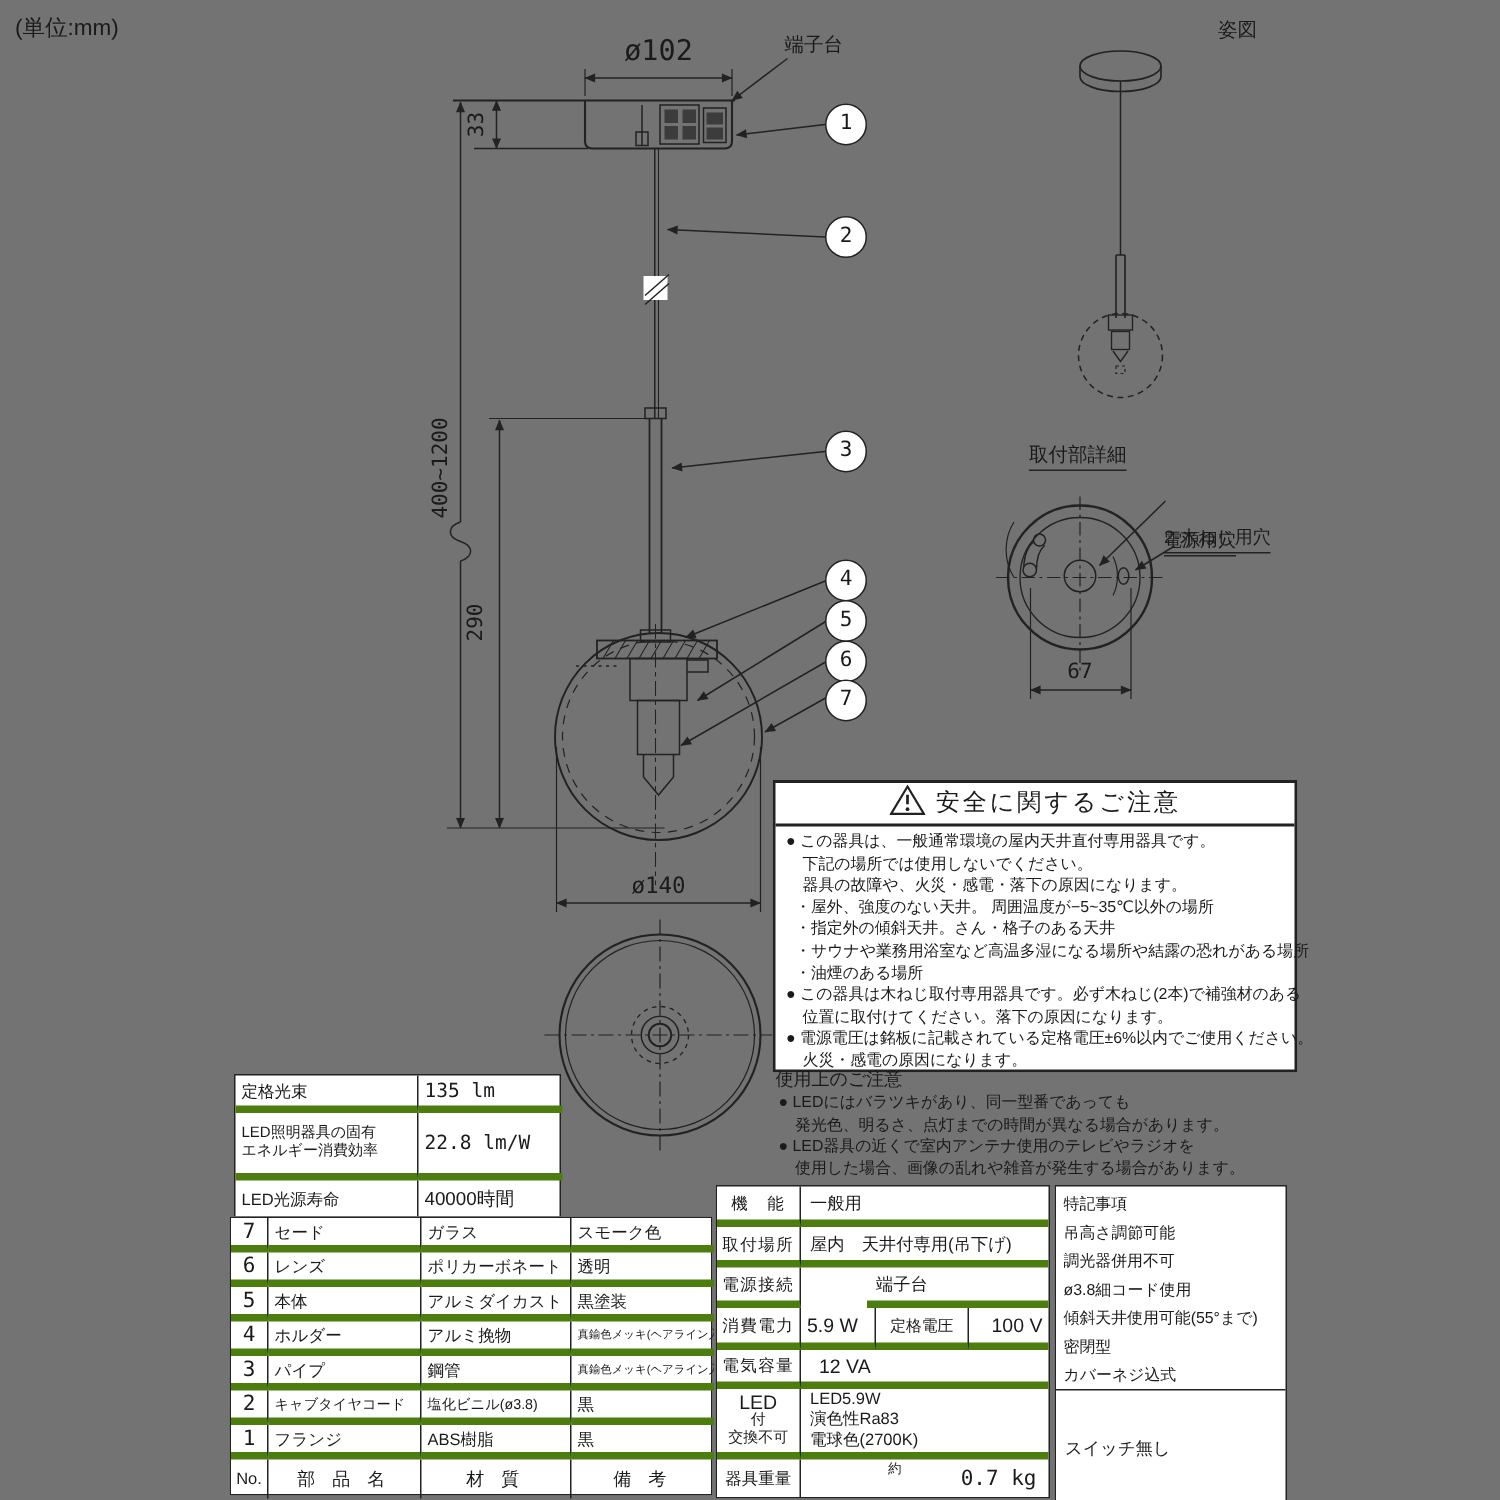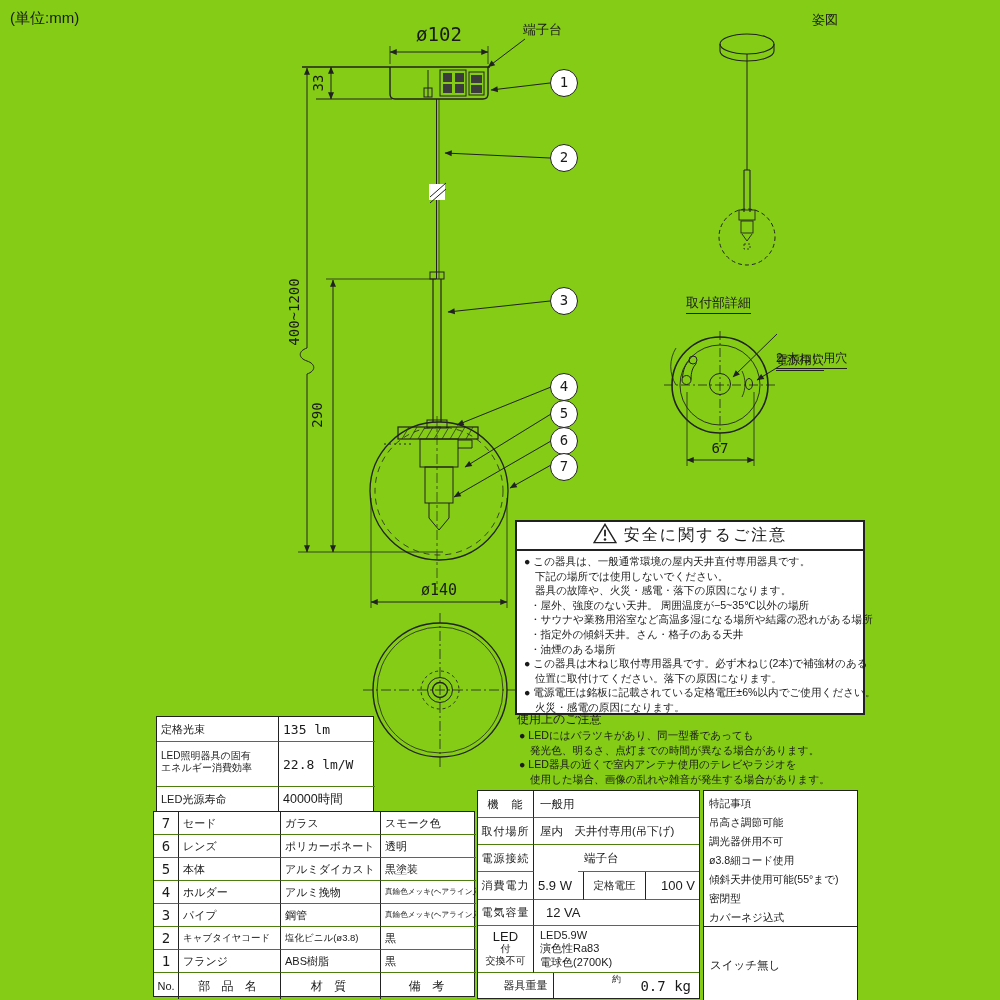--- a/index.html
+++ b/index.html
@@ -1,35 +1,35 @@
 <!DOCTYPE html>
 <html><head>
 <meta charset="utf-8">
 <style>
   html,body{margin:0;padding:0;background:#e8e8e8;}
-  #stage{position:relative;width:1000px;height:1000px;background:#84cc16;overflow:hidden;
+  #stage{position:relative;width:1000px;height:1000px;background:#737373;overflow:hidden;
          font-family:"Liberation Sans","DejaVu Sans",sans-serif;color:#1a1a1a;}
   .abs{position:absolute;}
   .num{font-family:"DejaVu Sans Mono",monospace;}
   .vdim{transform:rotate(-90deg);text-align:center;}
   .callout{width:26px;height:26px;border:1.3px solid #222;border-radius:50%;
            text-align:center;line-height:25px;font-size:14px;background:#fff;}
   .ulab{border-bottom:1px solid #222;padding-bottom:1px;}
   
   #safety{left:515px;top:520px;width:346px;height:191px;border:2px solid #222;background:#fff;}
   #safety .hd{height:27px;border-bottom:2px solid #222;display:flex;align-items:center;justify-content:center;gap:7px;}
   #safety .hd .t{font-size:16px;letter-spacing:2px;}
   #safety .bd{padding:3px 5px 0 5px;font-size:10.6px;line-height:14.6px;white-space:nowrap;}
   .bl{padding-left:2px;} .cl{padding-left:13px;} .dl{padding-left:8px;}
   
   #usage{left:517px;top:712px;width:350px;font-size:10.6px;line-height:14.8px;white-space:nowrap;}
   #usage .hd{font-size:12px;margin-bottom:1px;}
   
   .tbl{border:1.5px solid #222;background:#fff;box-sizing:border-box;}
-  .cell{box-sizing:border-box;border-right:1px solid #222;border-bottom:1px solid #4d7c0f;
+  .cell{box-sizing:border-box;border-right:1px solid #222;border-bottom:5px solid #4d7c0f;
         display:flex;align-items:center;padding:0 4px;overflow:hidden;white-space:nowrap;}
   .noR{border-right:none!important;} .noB{border-bottom:none!important;}
   
   #photo{left:156px;top:716px;width:218px;display:grid;grid-template-columns:122px 96px;grid-template-rows:25px 45px 24px;}
   #photo .lab{font-size:11px;} #photo .lab2{font-size:10px;line-height:12px;display:block;}
   #photo .val{font-size:13px;}
   
   #parts{left:153px;top:811px;width:322px;display:grid;grid-template-columns:25px 102px 100px 95px;
          grid-auto-rows:23px;}
   #parts .cell{font-size:11px;}
@@ -209,22 +209,22 @@
           <circle cx="13" cy="18" r="1.4" fill="#222"></circle>
         </svg>
       </span>
       <span class="t">安全に関するご注意</span>
     </div>
     <div class="bd">
       <div class="bl">● この器具は、一般通常環境の屋内天井直付専用器具です。</div>
       <div class="cl">下記の場所では使用しないでください。</div>
       <div class="cl">器具の故障や、火災・感電・落下の原因になります。</div>
       <div class="dl">・屋外、強度のない天井。 周囲温度が−5~35℃以外の場所</div>
+      <div class="dl">・指定外の傾斜天井。さん・格子のある天井</div>
       <div class="dl">・サウナや業務用浴室など高温多湿になる場所や結露の恐れがある場所</div>
-      <div class="dl">・指定外の傾斜天井。さん・格子のある天井</div>
       <div class="dl">・油煙のある場所</div>
       <div class="bl">● この器具は木ねじ取付専用器具です。必ず木ねじ(2本)で補強材のある</div>
       <div class="cl">位置に取付けてください。落下の原因になります。</div>
       <div class="bl">● 電源電圧は銘板に記載されている定格電圧±6%以内でご使用ください。</div>
       <div class="cl">火災・感電の原因になります。</div>
     </div>
   </div>
 
   <div id="usage" class="abs">
     <div class="hd">使用上のご注意</div>
@@ -317,21 +317,21 @@
         <span style="font-size:10px;">付</span>
         <span style="font-size:10px;">交換不可</span>
       </div>
       <div class="cell val ledval noR">
         <span>LED5.9W</span>
         <span>演色性Ra83</span>
         <span>電球色(2700K)</span>
       </div>
     </div>
     <div class="srow" style="height:25px;">
-      <div class="cell lab noB" style="letter-spacing:0;margin-left:20px;">器具重量</div>
+      <div class="cell lab noB" style="letter-spacing:0;">器具重量</div>
       <div class="cell val noR noB" style="position:relative;justify-content:flex-end;padding-right:8px;">
         <span style="position:absolute;left:58px;top:0;font-size:9px;">約</span>
         <span class="num" style="font-size:14px;">0.7 kg</span>
       </div>
     </div>
   </div>
 
   <div id="notes" class="abs tbl">
     <div class="blk" style="height:129px;">
       <div>特記事項</div>

